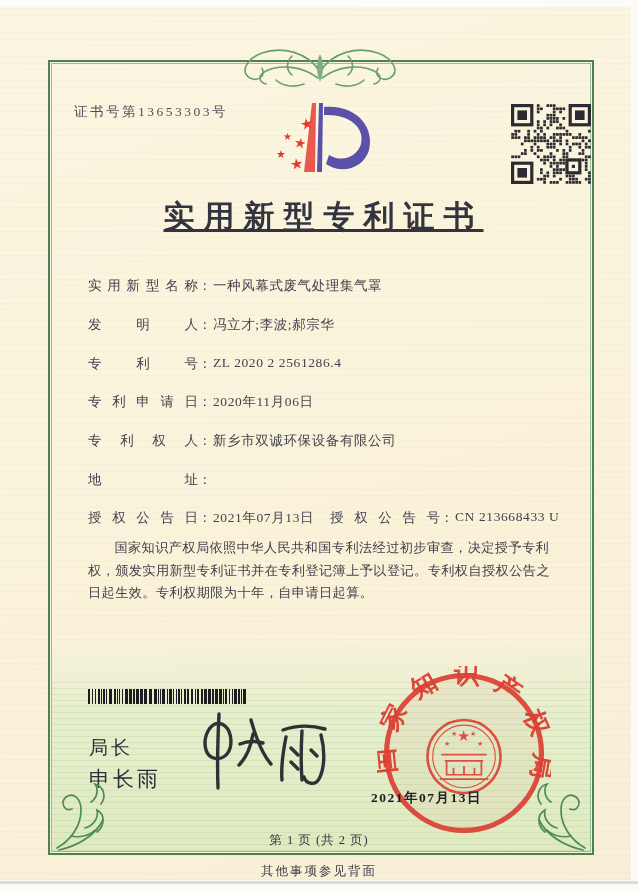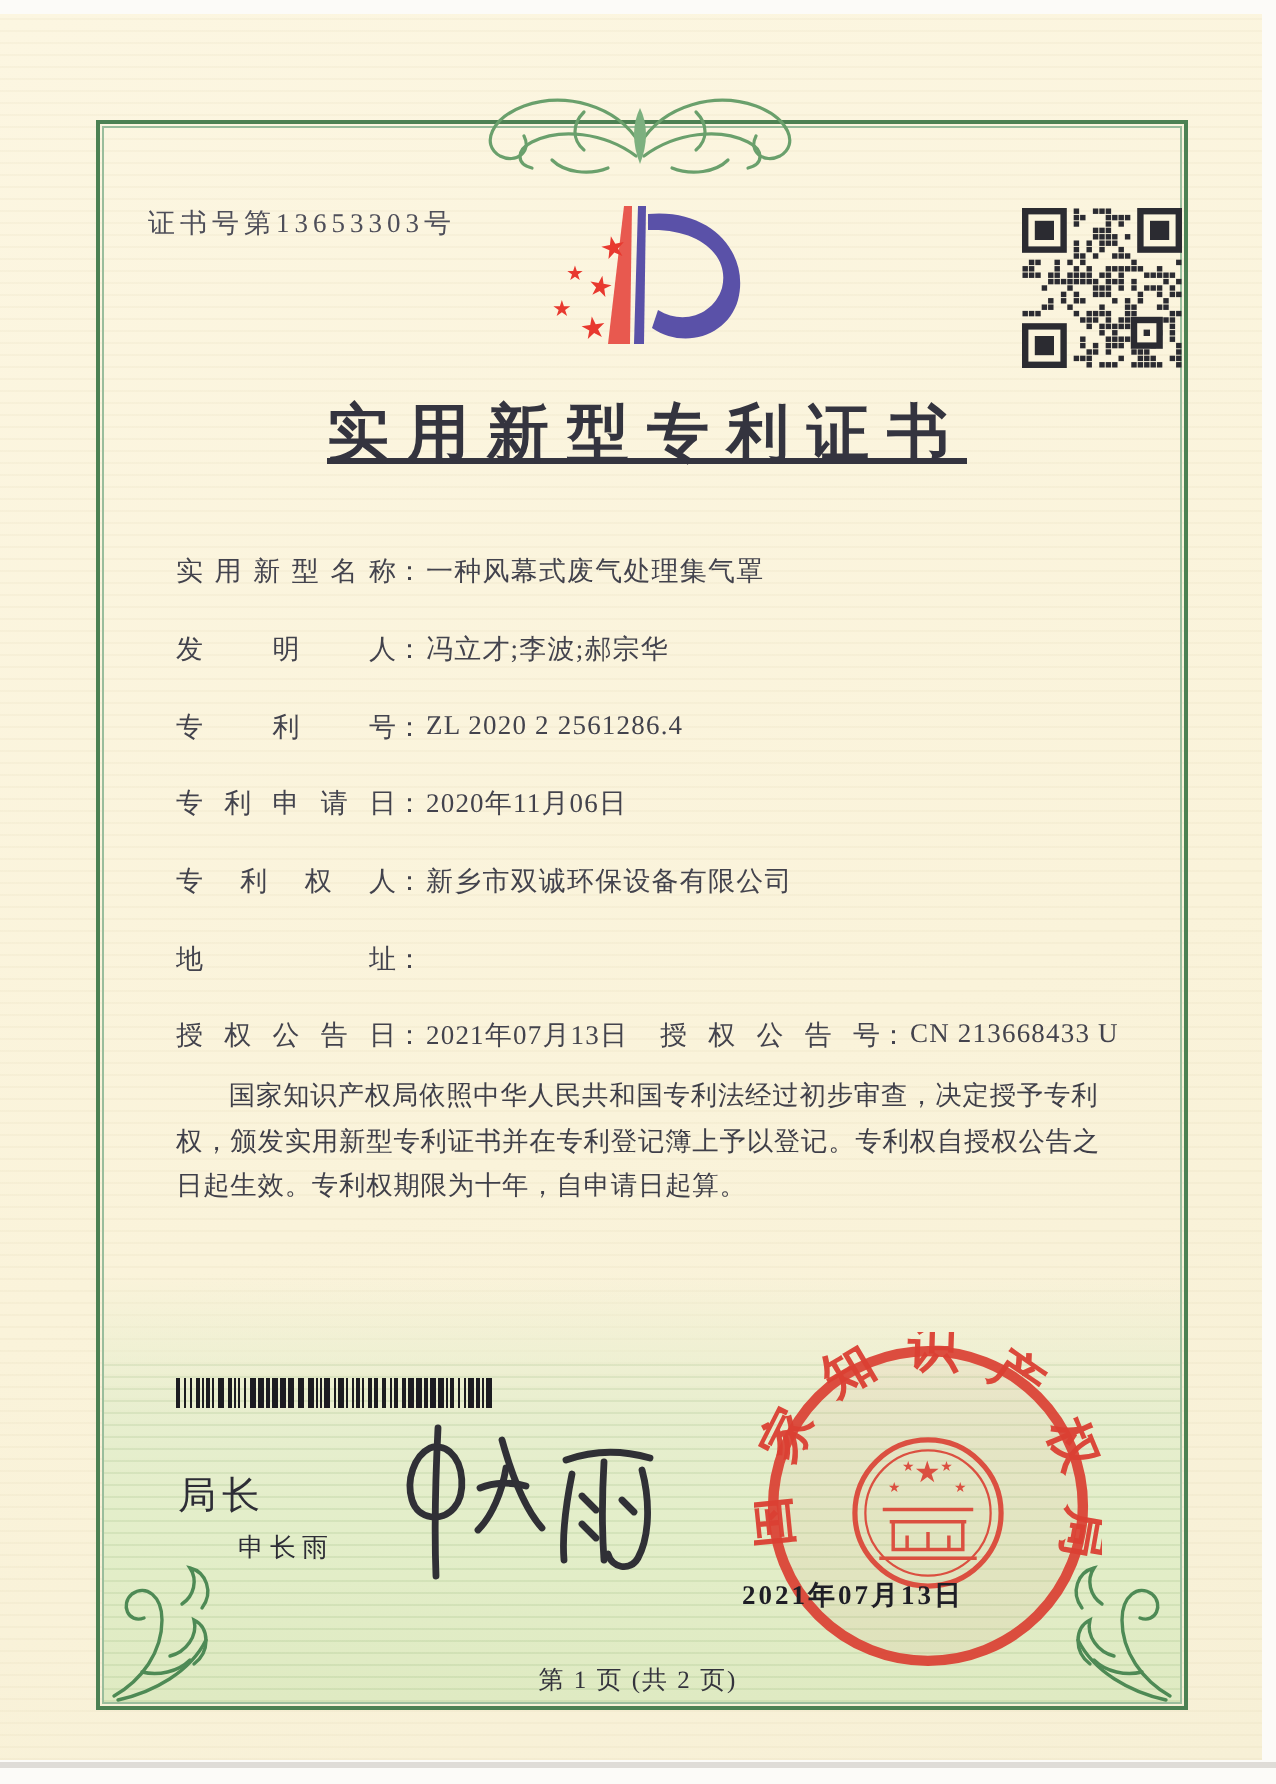--- a/index.html
+++ b/index.html
@@ -30,22 +30,22 @@
   .fcolon { flex:none; width:15px; }
   .fvalue { letter-spacing:.6px; white-space:nowrap; }
   .grant2 { position:absolute; left:242px; top:0; display:flex; }
 
   .paras { left:88px; top:537px; width:468px; font-size:13.2px; line-height:1.72; color:#3f3f49; }
   .paras p { text-indent:2em; letter-spacing:.4px; }
 
   .barcode { left:88px; top:689px; width:164px; height:15px; }
   .officer-title { left:89px; top:735px; font-size:19px; letter-spacing:3px; color:#2d2d36;
            font-family:"Liberation Sans","DejaVu Sans",sans-serif; }
-  .officer-name  { left:89px; top:765px; font-size:13px; letter-spacing:3px; color:#2d2d36;
-           font-family:"Liberation Sans","DejaVu Sans",sans-serif;margin-left:30px; }
+  .officer-name  { left:89px; top:765px; font-size:21px; letter-spacing:3px; color:#2d2d36;
+           font-family:"Liberation Sans","DejaVu Sans",sans-serif; }
   .sig { left:185px; top:708px; }
   .seal { left:377px; top:666px; }
   .seal-date { left:371px; top:789px; font-size:13.5px; letter-spacing:1.5px; color:#1e1e26; font-weight:600; }
 
   .page-no { left:0; top:832px; width:638px; text-align:center; font-size:12.5px; color:#33333c; letter-spacing:1px; }
   .back-note { left:0; top:863px; width:638px; text-align:center; font-size:12.5px; color:#3d3d47; letter-spacing:2px; }
 
   .ornament-top { left:224px; top:38px; }
   .flourish-bl { left:51px;  top:772px; }
   .flourish-br { left:527px; top:772px; transform:scaleX(-1); }
@@ -474,15 +474,16 @@
     <g fill="none" stroke="#4e8a55" stroke-width="1.7" stroke-linecap="round">
       <path d="M6,76 C20,68 30,54 30,38 C30,26 22,20 15,25 C9,30 13,40 21,37"></path>
       <path d="M8,78 C26,74 44,64 52,48"></path>
       <path d="M34,56 C42,54 48,46 46,38 C54,42 54,54 46,60"></path>
       <path d="M20,64 C28,66 38,64 44,58"></path>
       <path d="M40,30 C46,26 48,18 44,12 C52,14 56,24 50,32"></path>
     </g>
   </svg>
 
   <div class="abs page-no">第 1 页 (共 2 页)</div>
+  <div class="abs back-note">其他事项参见背面</div>
 
   <div class="scan-strip"></div>
 </div>
 
 </body></html>

